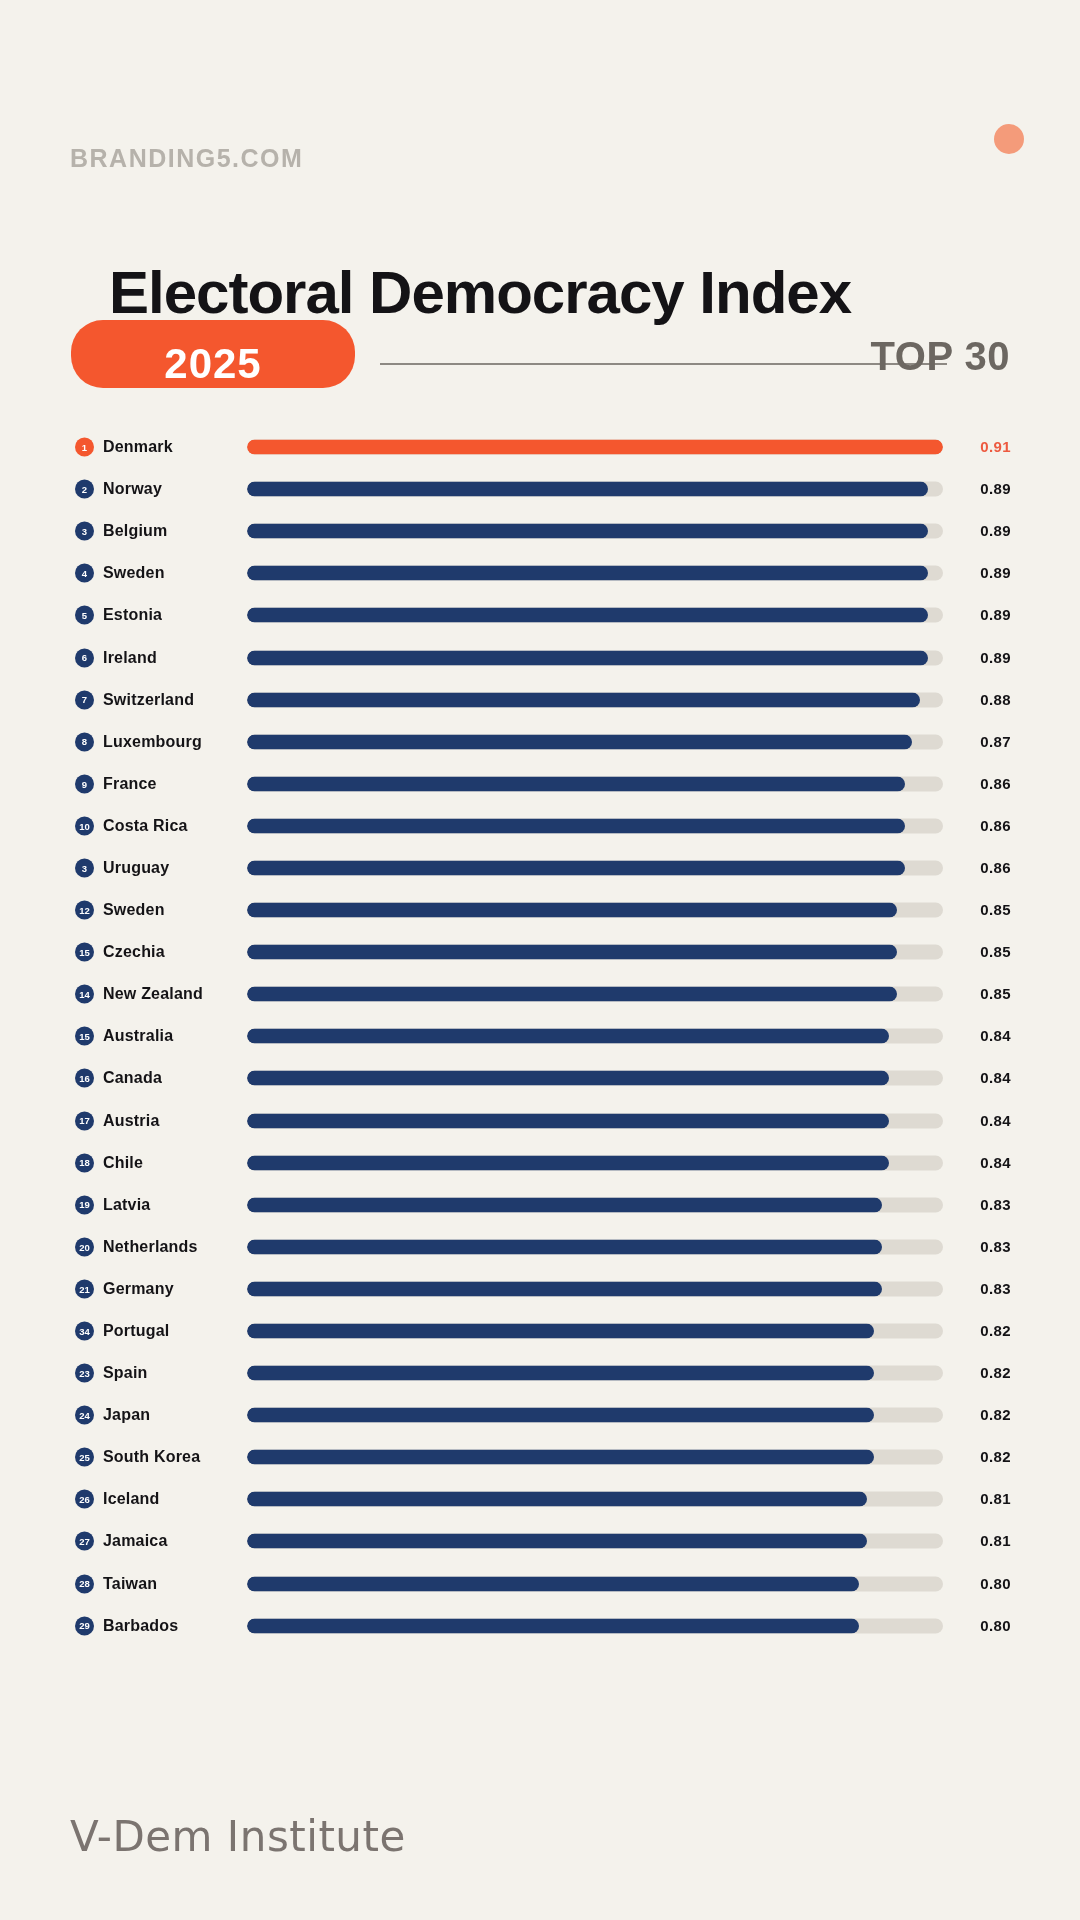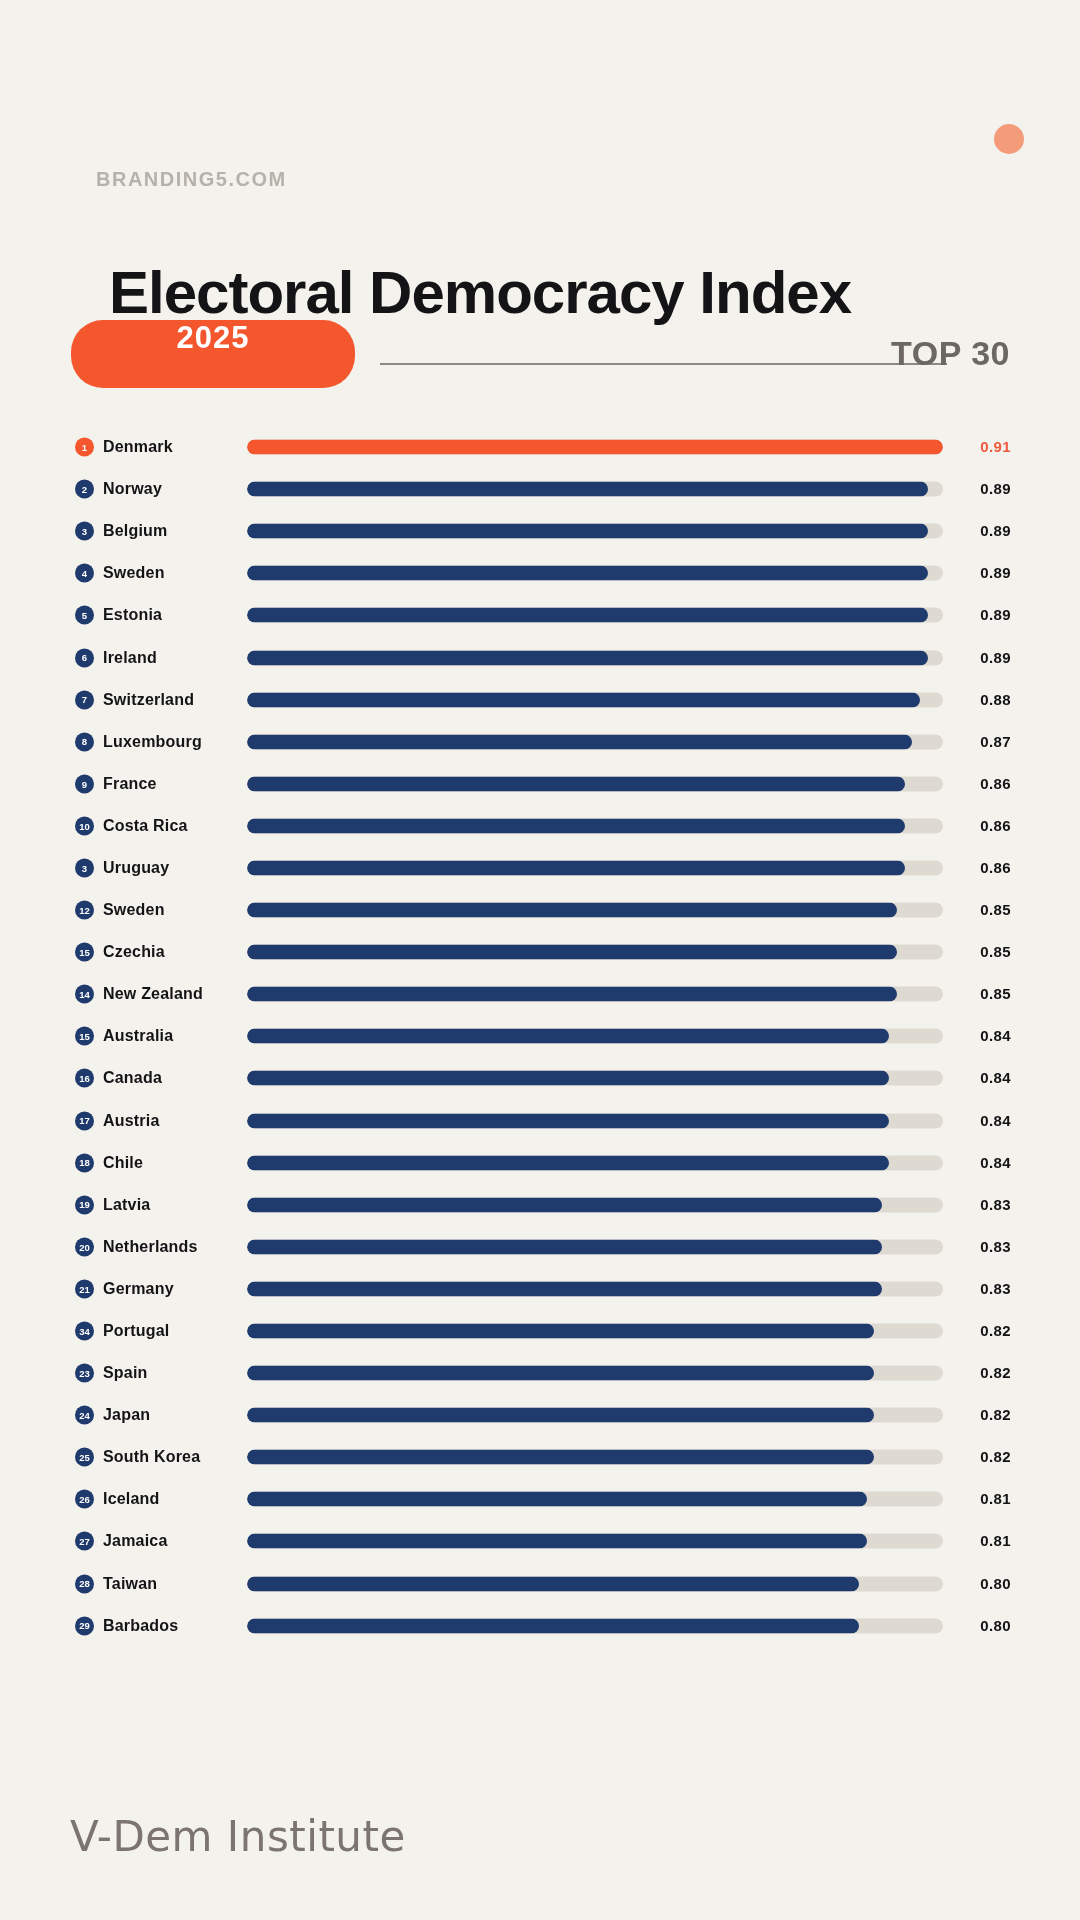--- a/index.html
+++ b/index.html
@@ -21,46 +21,45 @@
     font-family:"Liberation Sans", sans-serif;
     position:relative;
     overflow:hidden;
   }
   .accent-dot{
     position:absolute; left:994px; top:124px;
     width:30px; height:30px; border-radius:50%;
     background:var(--orange-soft);
   }
   .branding{
-    position:absolute; left:70px; top:168px;
-    font-size:20px; font-weight:bold; letter-spacing:1.5px;
+    position:absolute; left:70px; top:144px;
+    font-size:25px; font-weight:bold; letter-spacing:1.5px;
     color:var(--muted);
-    margin-left:26px;
   }
   .title{
     position:absolute; left:68px; top:258px;
     font-size:60px; font-weight:800; letter-spacing:-1px;
     color:var(--ink);
     font-stretch:condensed;
     margin-left:41px;
   }
   .year-badge{
     position:absolute; left:71px; top:320px;
     width:284px; height:68px; border-radius:32px;
     background:var(--orange);
-    display:flex; align-items:flex-start; justify-content:center;
-    color:#ffffff; font-size:31px; font-weight:bold; letter-spacing:1px;
+    display:flex; align-items:flex-end; justify-content:center;
+    color:#ffffff; font-size:42px; font-weight:bold; letter-spacing:1px;
   }
   .divider-line{
     position:absolute; left:380px; top:363px;
     width:567px; height:2px; background:var(--line);
   }
   .top-label{
     position:absolute; right:70px; top:334px;
-    font-size:34px; font-weight:bold; color:var(--gray); letter-spacing:0.5px;
+    font-size:40px; font-weight:bold; color:var(--gray); letter-spacing:0.5px;
   }
   .rows{
     position:absolute; left:0; top:426px; width:1080px;
   }
   .row{
     position:relative; height:42.1px;
   }
   .rank{
     position:absolute; left:75px; top:50%; transform:translateY(-50%);
     width:19px; height:19px; border-radius:50%;

